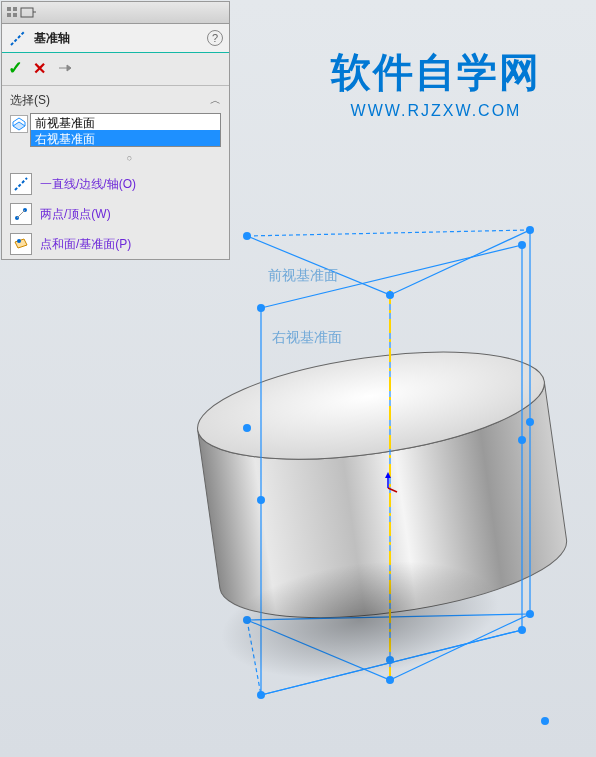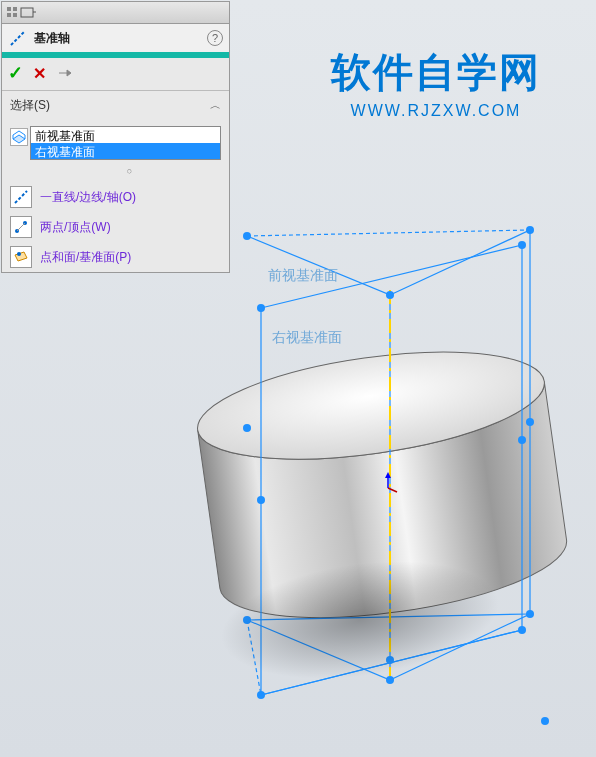--- a/index.html
+++ b/index.html
@@ -8,31 +8,31 @@
 .viewport { position: absolute; inset: 0; z-index: 0; }
 .watermark { position: absolute; top: 45px; right: 55px; text-align: center; z-index: 5; }
 .watermark .cn { font-size: 40px; font-weight: bold; color: #0078d4; letter-spacing: 2px; }
 .watermark .en { font-size: 16px; color: #0078d4; letter-spacing: 2px; margin-top: 2px; }
 
 .panel { position: absolute; left: 1px; top: 1px; width: 229px; background: #e9e9e9; border: 1px solid #999; z-index: 10; }
 .panel-header { background: linear-gradient(#e8e8e8, #d0d0d0); border-bottom: 1px solid #999; height: 22px; display: flex; align-items: center; padding: 0 4px; position: relative; }
 .panel-header .title { flex: 1; text-align: center; font-weight: bold; color: #333; }
 .panel-header .grid-ico { width: 14px; height: 14px; display: inline-block; }
 
-.feature-row { display: flex; align-items: center; padding: 4px 6px; background: #f0f0f0; border-bottom: 6px solid #14b8a6; position: relative; }
+.feature-row { display: flex; align-items: center; padding: 4px 6px; background: #f0f0f0; border-bottom: 1px solid #14b8a6; position: relative; }
 .feature-row .fico { width: 20px; height: 20px; margin-right: 6px; }
 .feature-row .fname { font-weight: bold; color: #222; }
 .feature-row .help { position: absolute; right: 6px; width: 16px; height: 16px; color: #666; border: 1px solid #888; border-radius: 50%; text-align: center; line-height: 14px; font-size: 11px; cursor: pointer; }
 
 .action-row { display: flex; align-items: center; gap: 10px; padding: 4px 6px 6px; border-bottom: 1px solid #bbb; }
 .action-row .ok { color: #0a0; font-size: 18px; font-weight: bold; cursor: pointer; }
 .action-row .cancel { color: #c00; font-size: 16px; font-weight: bold; cursor: pointer; }
 .action-row .pin { color: #888; font-size: 14px; cursor: pointer; }
 
-.section-h { display: flex; align-items: center; justify-content: space-between; padding: 6px 8px 12px; color: #333; cursor: pointer; }
+.section-h { display: flex; align-items: center; justify-content: space-between; padding: 6px 8px 4px; color: #333; cursor: pointer; }
 .section-h .chev { font-size: 11px; color: #555; }
 
 .selection-box { margin: 0 8px 6px 28px; }
 .selbox { border: 1px solid #888; background: #fff; min-height: 34px; }
 .selbox .row { padding: 1px 4px; height: 16px; line-height: 16px; font-size: 12px; }
 .selbox .row.sel { background: #1e90ff; color: #fff; }
 .sel-ico-wrap { position: absolute; left: 8px; margin-top: 2px; width: 18px; height: 18px; border: 1px solid #aaa; background: #fff; display: flex; align-items: center; justify-content: center; }
 .small-circ { text-align: center; color: #888; font-size: 9px; margin: 2px 0 6px 28px; }
 
 .opt { display: flex; align-items: center; padding: 4px 8px; gap: 8px; }

